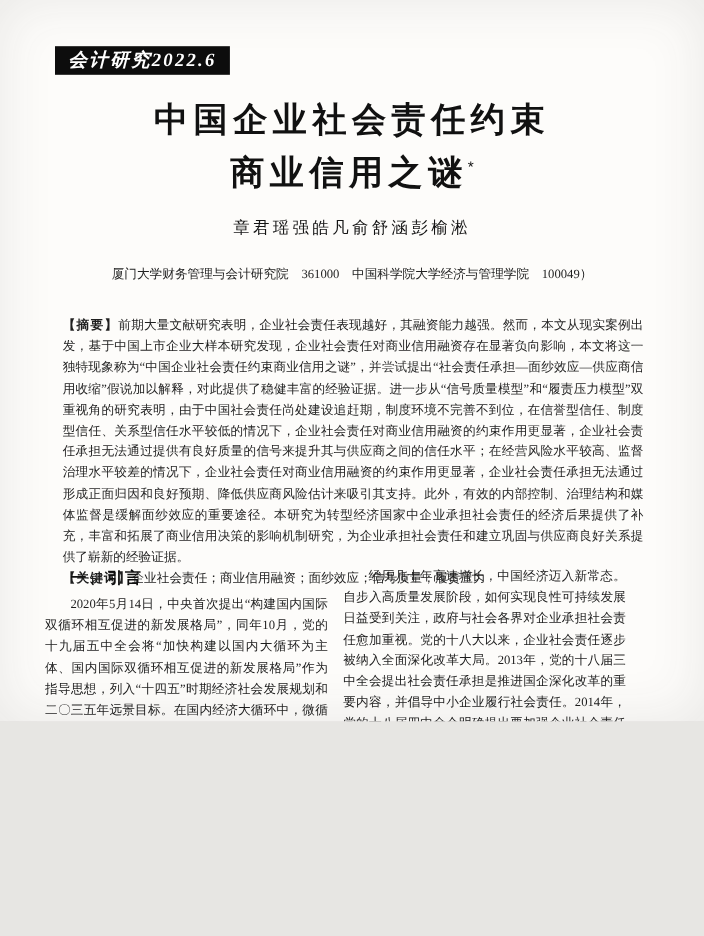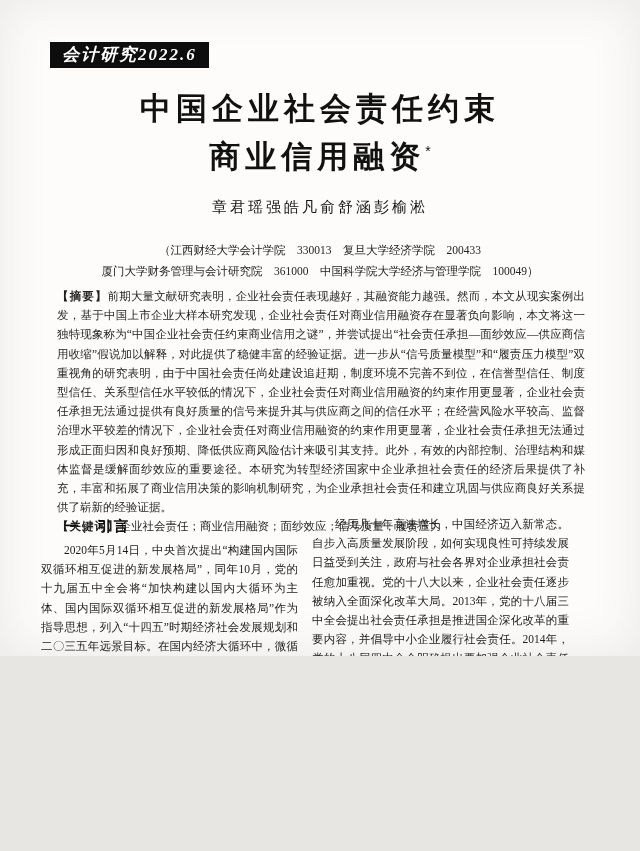--- a/index.html
+++ b/index.html
@@ -79,32 +79,31 @@
 </style>
 </head>
 <body>
 
 <div class="page">
 
   <div class="badge">会计研究2022.6</div>
 
   <div class="title-block">
     <div class="title-line">中国企业社会责任约束</div>
-    <div class="title-line"><span>商业信用融资</span><span class="title-star">*</span></div>
+    <div class="title-line"><span>商业信用之谜</span><span class="title-star">*</span></div>
   </div>
 
   <div class="authors">
     <span>章君瑶</span>
     <span>强皓凡</span>
     <span>俞舒涵</span>
     <span>彭榆淞</span>
   </div>
 
   <div class="affil">
-    <div>（江西财经大学会计学院　330013　复旦大学经济学院　200433</div>
     <div>厦门大学财务管理与会计研究院　361000　中国科学院大学经济与管理学院　100049）</div>
   </div>
 
   <div class="abstract-block">
     <p style="margin:0;"><span class="inline-label">【摘要】</span><span>前期大量文献研究表明，企业社会责任表现越好，其融资能力越强。然而，本文从现实案例出发，基于中国上市企业大样本研究发现，企业社会责任对商业信用融资存在显著负向影响，本文将这一独特现象称为“中国企业社会责任约束商业信用之谜”，并尝试提出“社会责任承担—面纱效应—供应商信用收缩”假说加以解释，对此提供了稳健丰富的经验证据。进一步从“信号质量模型”和“履责压力模型”双重视角的研究表明，由于中国社会责任尚处建设追赶期，制度环境不完善不到位，在信誉型信任、制度型信任、关系型信任水平较低的情况下，企业社会责任对商业信用融资的约束作用更显著，企业社会责任承担无法通过提供有良好质量的信号来提升其与供应商之间的信任水平；在经营风险水平较高、监督治理水平较差的情况下，企业社会责任对商业信用融资的约束作用更显著，企业社会责任承担无法通过形成正面归因和良好预期、降低供应商风险估计来吸引其支持。此外，有效的内部控制、治理结构和媒体监督是缓解面纱效应的重要途径。本研究为转型经济国家中企业承担社会责任的经济后果提供了补充，丰富和拓展了商业信用决策的影响机制研究，为企业承担社会责任和建立巩固与供应商良好关系提供了崭新的经验证据。</span></p>
     <p class="keywords-line" style="margin:0;"><span class="inline-label">【关键词】</span><span>企业社会责任；商业信用融资；面纱效应；信号质量；履责压力</span></p>
   </div>
 
   <div class="columns">
     <div class="col">

